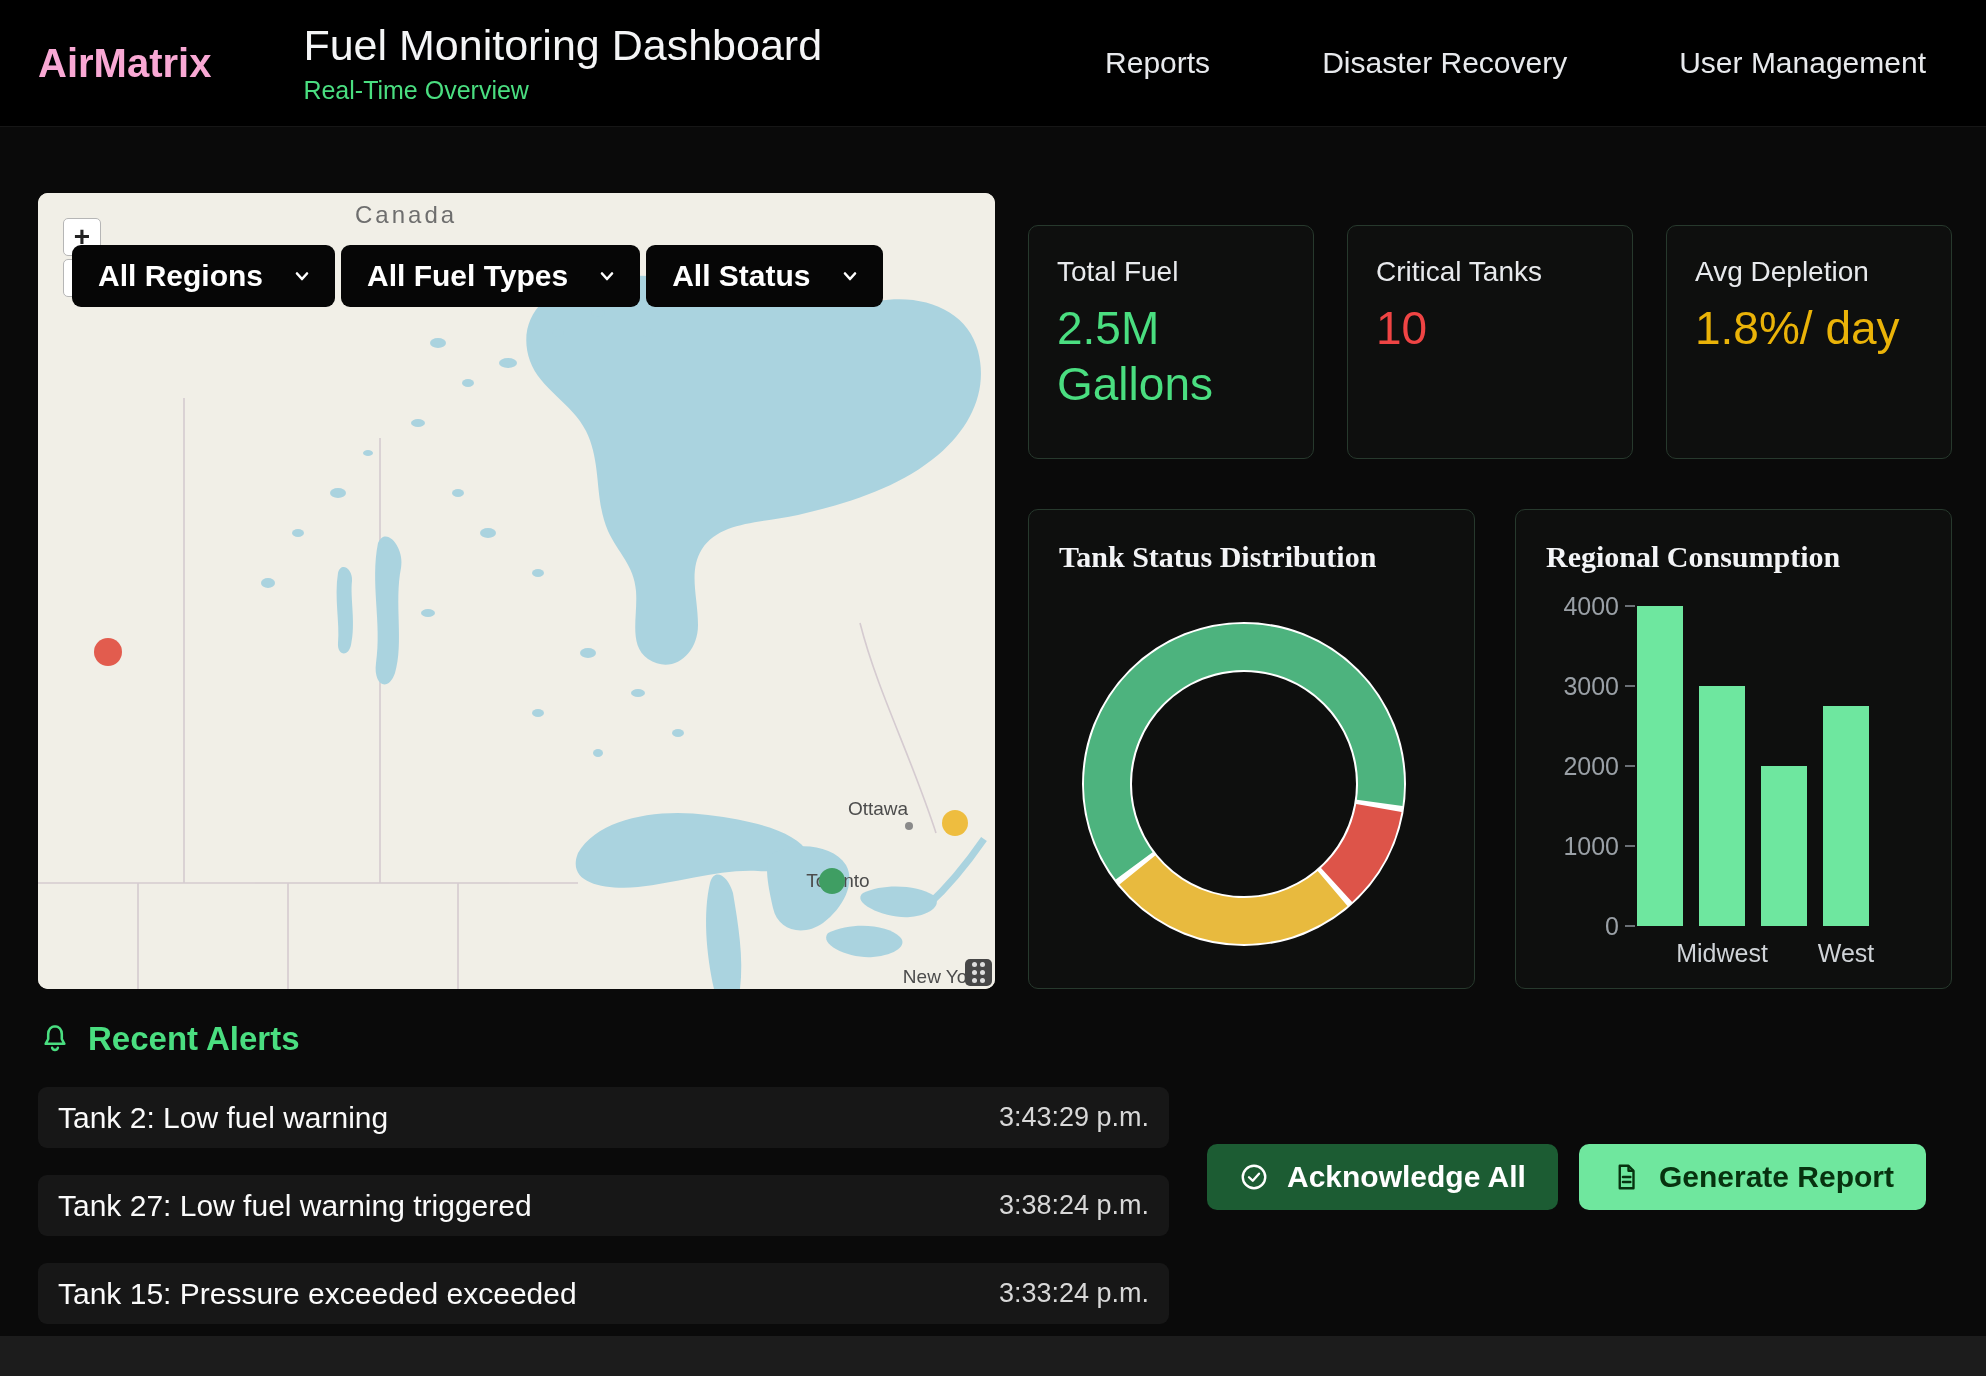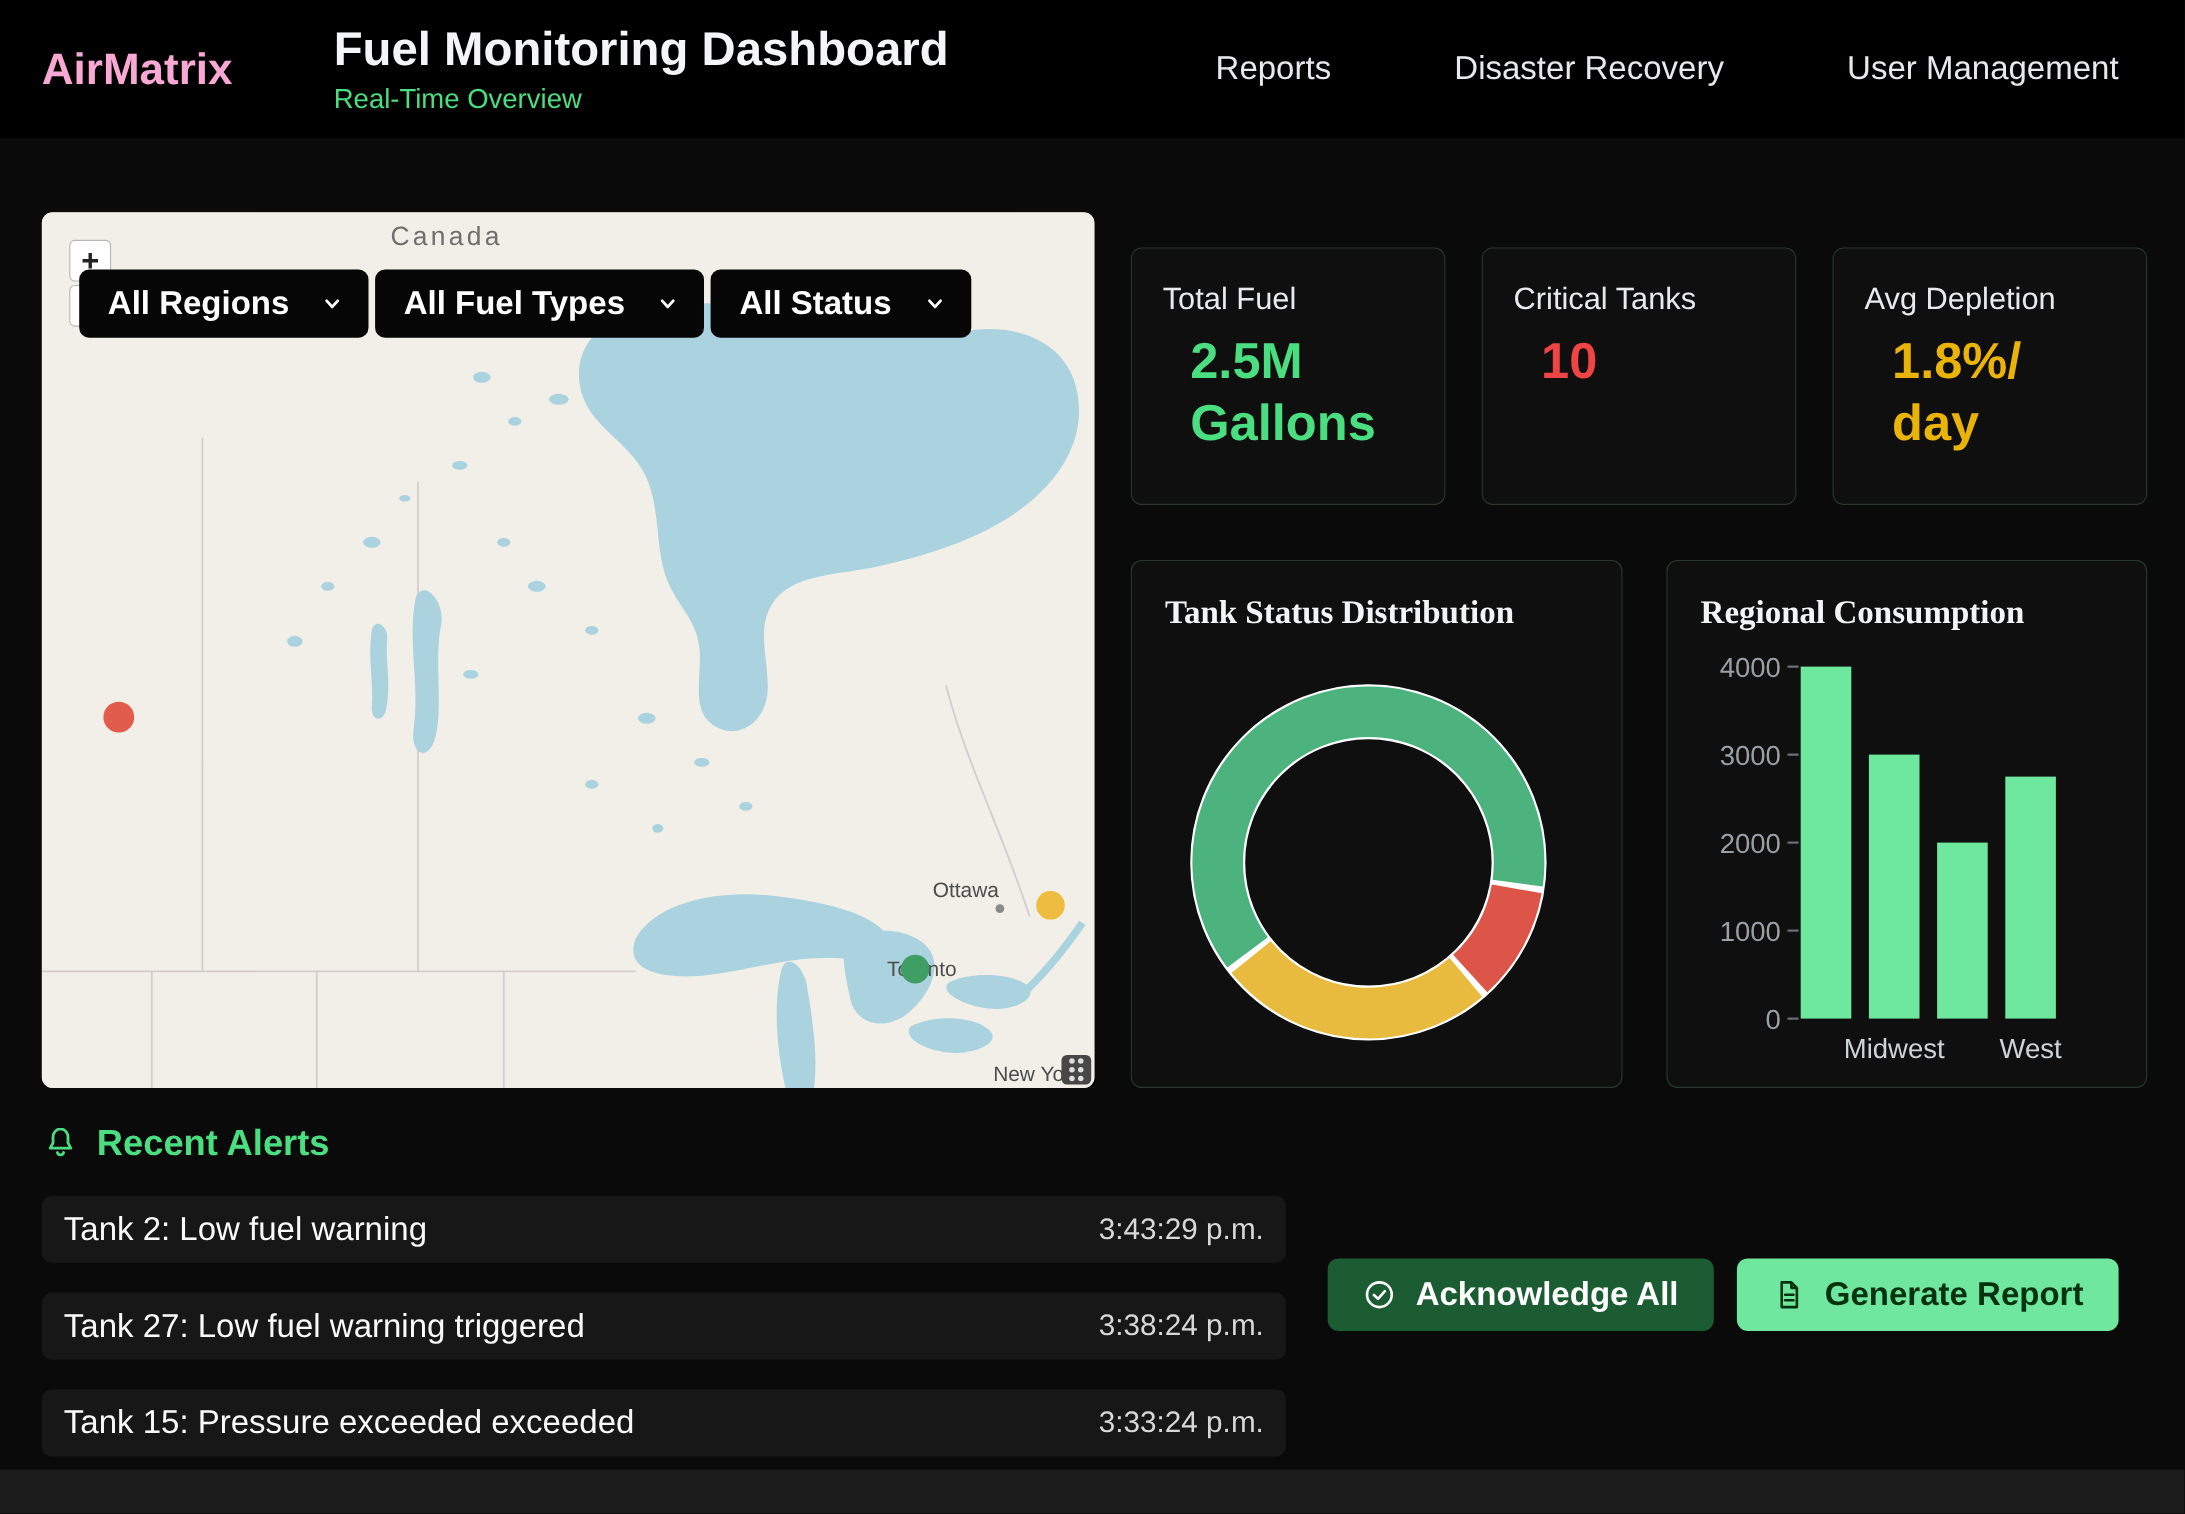--- a/index.html
+++ b/index.html
@@ -10,21 +10,21 @@
     font-family:"Liberation Sans", sans-serif;
   }
 
   
   header {
     height:127px; background:#000000; border-bottom:1px solid #161616;
     display:flex; align-items:center; padding:0 60px 0 38px;
   }
   .brand { font-size:40px; font-weight:700; color:#f9a8d4; cursor:pointer; }
   .title-block { margin-left:92px; }
-  .page-title { font-size:43px; font-weight:700; color:#f4f5f6; }
+  .page-title { font-size:43px; font-weight:400; color:#f4f5f6; }
   .page-subtitle { font-size:25px; color:#4ade80; margin-top:6px; }
   nav { margin-left:auto; display:flex; gap:112px; }
   nav a { font-size:30px; color:#e7e9ec; text-decoration:none; cursor:pointer; white-space:nowrap; }
 
   
   .main-row { display:flex; gap:33px; padding:66px 60px 0 38px; }
 
   .map-panel {
     position:relative; width:957px; height:796px; flex:none;
     border-radius:10px; overflow:hidden; background:#f1efe7;
@@ -51,21 +51,21 @@
   }
   .map-handle i { width:5px; height:5px; border-radius:50%; background:#dedede; }
 
   .right-col { flex:1; display:flex; flex-direction:column; padding-top:32px; }
   .stats-row { display:flex; gap:33px; }
   .stat-card {
     flex:1; height:234px; background:#0e0f0e;
     border:1px solid #27392d; border-radius:10px; padding:30px 28px;
   }
   .stat-label { font-size:28px; color:#e8eaed; }
-  .stat-value { font-size:46px; font-weight:700; margin-top:12px; line-height:1.22;margin-left:25px; }
+  .stat-value { font-size:46px; font-weight:400; margin-top:12px; line-height:1.22; }
 
   .charts-row { display:flex; gap:40px; margin-top:50px; }
   .chart-card {
     flex:1; height:480px; background:#0e0f0e;
     border:1px solid #27392d; border-radius:10px; padding:30px;
   }
   .chart-title { font-size:30px; font-weight:700; color:#f3f4f6;font-family:Liberation Serif, serif; }
   #donut-svg { display:block; margin:6px 0 0 -15px; }
   #bars-svg  { display:block; margin:6px 0 0 -5px; }
 

